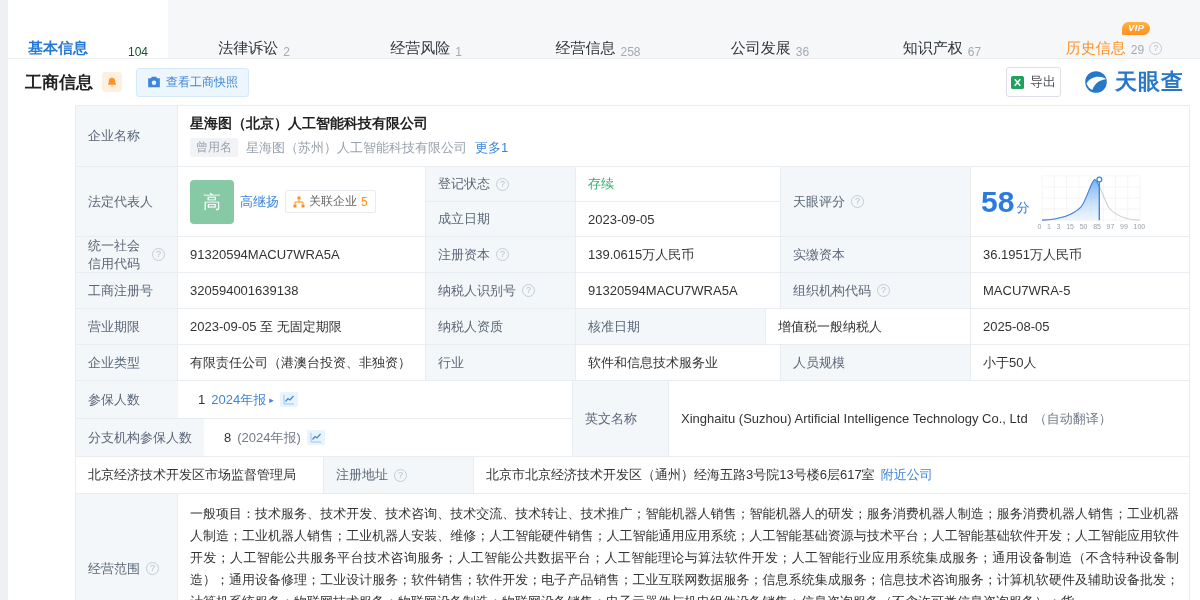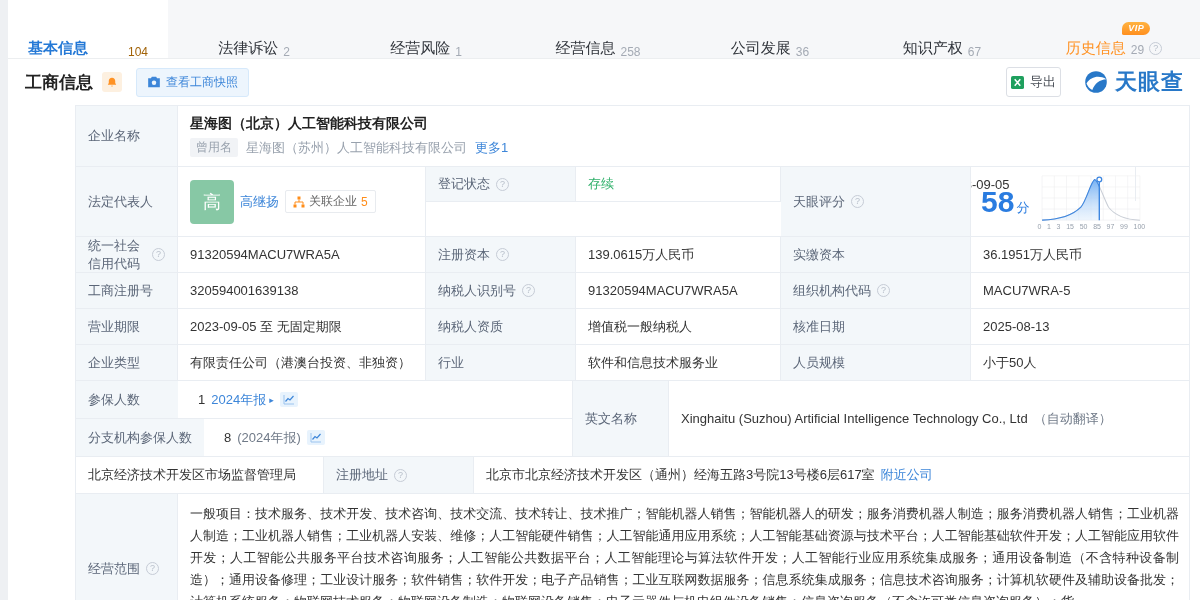--- a/index.html
+++ b/index.html
@@ -6,21 +6,21 @@
   html,body{width:1200px;height:600px;overflow:hidden;}
   body{background:#eef0f3;font-family:"Liberation Sans","DejaVu Sans",sans-serif;}
   .page{width:1200px;height:600px;padding-left:8px;}
   .card{width:1192px;height:100%;background:#fff;}
 
   
   .tabbar{display:flex;height:59px;background:#f6f7f9;border-bottom:1px solid #eceef0;}
   .tab{flex:1;display:flex;align-items:flex-end;justify-content:center;gap:5px;font-size:15px;color:#30343b;cursor:pointer;}
   .tab.active{flex:0 0 160px;background:#fff;color:#2579d6;font-weight:700;}
   .t-count{font-size:12px;color:#a4aab4;font-weight:400;position:relative;top:1px;}
-  .tab.active .t-count{color:#a16207;margin-left:35px;}
+  .tab.active .t-count{color:#14532d;margin-left:35px;}
   .tab.history .t-label{color:#ff9224;font-family:Liberation Mono, monospace;}
   .rel{position:relative;display:inline-flex;align-items:center;gap:5px;}
   .vip-badge{position:absolute;top:-17px;right:12px;background:linear-gradient(180deg,#ffb341,#ff8f1f);color:#fff;font-size:9px;font-weight:700;font-style:italic;padding:1px 6px 2px;border-radius:7px 7px 7px 2px;letter-spacing:.5px;}
   .help{display:inline-flex;align-items:center;justify-content:center;width:13px;height:13px;border:1px solid #c6ccd6;border-radius:50%;color:#b9c0cb;font-size:9px;line-height:1;flex:0 0 13px;cursor:pointer;}
 
   
   .sec-head{display:flex;align-items:center;height:46px;padding:0 12px 0 17px;}
   .sec-title{font-size:17px;font-weight:700;color:#222;}
   .bell-box{width:20px;height:20px;margin-left:9px;background:#fdf0e0;border-radius:3px;display:flex;align-items:center;justify-content:center;cursor:pointer;}
   .snap-btn{margin-left:14px;display:inline-flex;align-items:center;gap:5px;background:#edf5fd;border:1px solid #d6e9fb;border-radius:3px;color:#3d86d9;font-size:12px;padding:5px 10px;cursor:pointer;font-family:inherit;}
@@ -51,21 +51,21 @@
   .name-line{font-size:14px;font-weight:700;color:#222;text-align:right;}
   .former-line{display:flex;align-items:center;gap:8px;font-size:13px;}
   .former-tag{background:#f1f3f6;color:#98a1ad;font-size:12px;padding:1px 6px;border-radius:2px;}
   .former-name{color:#98a1ad;}
 
   .avatar{width:44px;height:44px;border-radius:4px;background:#87c8a5;color:#fff;font-size:18px;display:flex;align-items:center;justify-content:center;flex:0 0 44px;}
   .rep-name{color:#3d86d9;cursor:pointer;}
   .rel-badge{display:inline-flex;align-items:center;gap:4px;border:1px solid #e8ebef;border-radius:2px;padding:2px 7px;font-size:12px;color:#666;cursor:pointer;background:#fff;white-space:nowrap;}
   .rel-count{color:#ff8d1a;}
 
-  .nest355{width:355px;flex:0 0 355px;display:flex;flex-direction:row;}
+  .nest355{width:355px;flex:0 0 355px;display:flex;flex-direction:column;}
   .nrow{display:flex;height:35px;border-bottom:1px solid #e9edf2;}
   .nrow.last{border-bottom:none;height:34px;}
   .nrow .cell{height:100%;}
 
   .score-cell{display:flex;align-items:center;gap:8px;padding:0 10px;}
   .score-figure{display:flex;align-items:baseline;}
   .score-num{font-size:30px;font-weight:700;color:#2a7ce0;}
   .score-unit{font-size:13px;color:#2a7ce0;margin-left:2px;}
   .chart-box{display:flex;flex-direction:column;width:108px;}
   .ticks{display:flex;justify-content:space-between;font-size:7px;color:#98a1ad;margin-top:1px;}
@@ -304,28 +304,28 @@
     <div class="row h36">
       <div class="cell lbl cl1">
             <span>营业期限</span>
           </div>
       <div class="cell val cv1">
             <span>2023-09-05 至 无固定期限</span>
           </div>
       <div class="cell lbl cl2">
             <span>纳税人资质</span>
           </div>
+      <div class="cell lbl cl3">
+            <span>核准日期</span>
+          </div>
       <div class="cell val cv2">
             <span>增值税一般纳税人</span>
           </div>
-      <div class="cell lbl cl3">
-            <span>核准日期</span>
-          </div>
       <div class="cell val cv3 last">
-            <span>2025-08-13</span>
+            <span>2025-08-05</span>
           </div>
     </div>
     <div class="row h36">
       <div class="cell lbl cl1">
             <span>企业类型</span>
           </div>
       <div class="cell val cv1">
             <span>有限责任公司（港澳台投资、非独资）</span>
           </div>
       <div class="cell lbl cl2">

